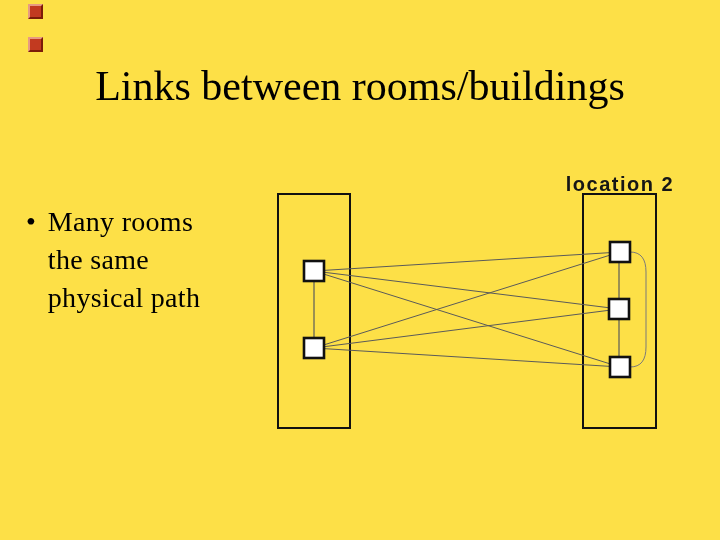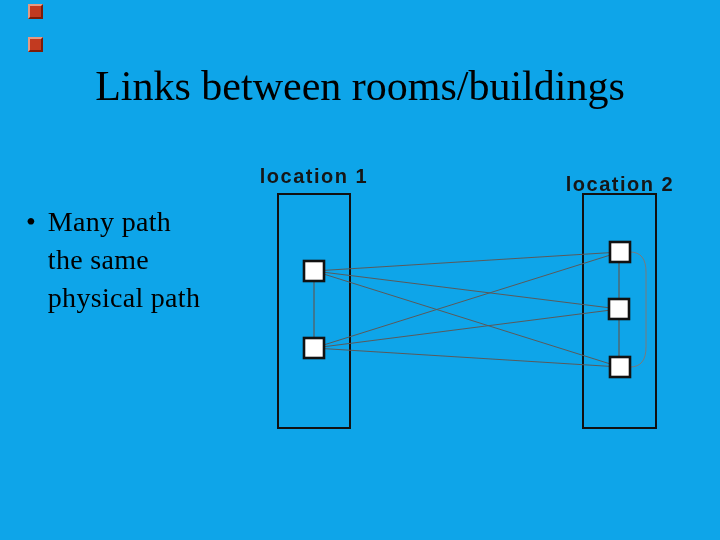--- a/index.html
+++ b/index.html
@@ -1,17 +1,17 @@
 <!DOCTYPE html>
 <html><head>
 <meta charset="utf-8">
 <style>
   html,body{margin:0;padding:0;background:#ffffff;}
   .slide{
-    position:relative;width:720px;height:540px;background:#0ea5e9;overflow:hidden;
+    position:relative;width:720px;height:540px;background:#fde047;overflow:hidden;
     font-family:"Liberation Serif", serif;color:#000;
   }
   
   .sq{position:absolute;left:28px;width:15px;height:15px;background:#c23a20;
       border-top:2px solid #e79a82;border-left:2px solid #e79a82;
       border-right:2px solid #7c1c08;border-bottom:2px solid #7c1c08;box-sizing:border-box;}
   .sq1{top:4px;}
   .sq2{top:37px;}
   
   .title{
@@ -39,27 +39,26 @@
 <div class="slide">
 
   <div class="sq sq1"></div>
   <div class="sq sq2"></div>
 
   <h1 class="title">Links between rooms/buildings</h1>
 
   <div class="bullet">
     <span class="marker">•</span>
     <div class="bullet-text">
-      <div>Many path</div>
+      <div>Many rooms</div>
       <div>the same</div>
       <div>physical path</div>
     </div>
   </div>
 
-  <div class="loclabel loc1">location 1</div>
   <div class="loclabel loc2">location 2</div>
 
   <svg class="diagram-svg" width="720" height="540" viewBox="0 0 720 540">
 
     <rect x="278" y="194" width="72" height="234" fill="none" stroke="#111111" stroke-width="2"></rect>
     <rect x="583" y="194" width="73" height="234" fill="none" stroke="#111111" stroke-width="2"></rect>
 
     <g stroke="#5a5a5a" stroke-width="1" fill="none">
       <line x1="314" y1="271" x2="620" y2="252"></line>
       <line x1="314" y1="271" x2="619" y2="309"></line>

